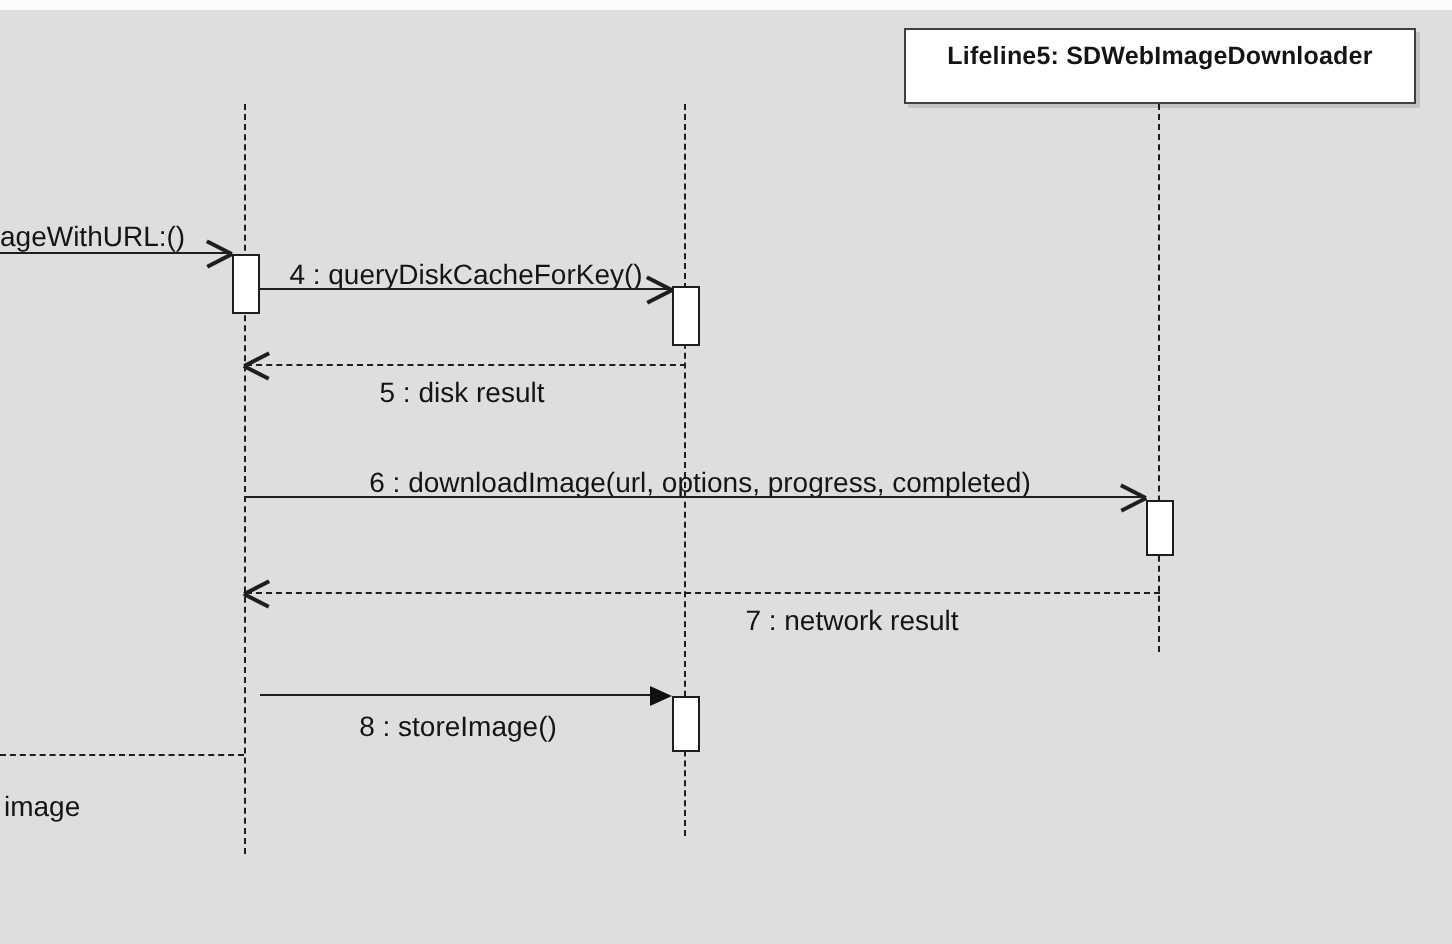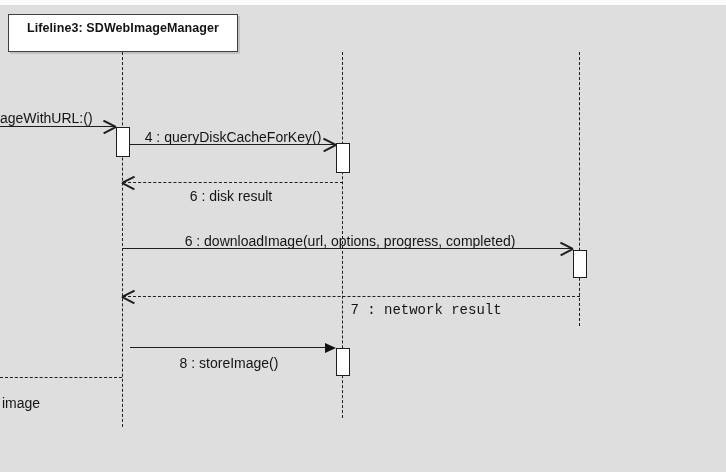--- a/index.html
+++ b/index.html
@@ -35,22 +35,22 @@
     border-top:5.5px solid transparent; border-bottom:5.5px solid transparent;
     border-left:11px solid #111111;
   }
 </style>
 </head>
 <body>
 
 <div id="canvas">
   <div class="top-strip"></div>
 
-  <div class="head" style="left:8px; top:14px; width:230px;">
-    <span>Lifeline3: SDWebImageManager</span>
+  <div class="head" style="left:452px; top:14px; width:256px;">
+    <span>Lifeline5: SDWebImageDownloader</span>
   </div>
 
   <div class="vline" style="left:122px; top:52px; height:375px;"></div>
   <div class="vline" style="left:342px; top:52px; height:366px;"></div>
   <div class="vline" style="left:579px; top:52px; height:274px;"></div>
 
   <div class="act" style="left:116px; top:127px; height:30px;"></div>
   <div class="act" style="left:336px; top:143px; height:30px;"></div>
   <div class="act" style="left:573px; top:250px; height:28px;"></div>
   <div class="act" style="left:336px; top:348px; height:28px;"></div>
@@ -63,33 +63,33 @@
 
   <div>
     <span class="mlabel centered" style="left:233px; top:129px;text-align:right;">4 : queryDiskCacheForKey()</span>
     <div class="hline" style="left:130px; top:144px; width:206px;"></div>
     <span class="ah ah-r" style="left:323px; top:138px;"></span>
   </div>
 
   <div>
     <div class="hline dashed" style="left:123px; top:182px; width:220px;"></div>
     <span class="ah ah-l" style="left:122px; top:176px;"></span>
-    <span class="mlabel centered" style="left:231px; top:188px;">6 : disk result</span>
+    <span class="mlabel centered" style="left:231px; top:188px;">5 : disk result</span>
   </div>
 
   <div>
     <span class="mlabel centered" style="left:350px; top:233px;">6 : downloadImage(url, options, progress, completed)</span>
     <div class="hline" style="left:123px; top:248px; width:450px;"></div>
     <span class="ah ah-r" style="left:560px; top:242px;"></span>
   </div>
 
   <div>
     <div class="hline dashed" style="left:123px; top:296px; width:457px;"></div>
     <span class="ah ah-l" style="left:122px; top:290px;"></span>
-    <span class="mlabel centered" style="left:426px; top:302px;font-family:Liberation Mono, monospace;">7 : network result</span>
+    <span class="mlabel centered" style="left:426px; top:302px;">7 : network result</span>
   </div>
 
   <div>
     <span class="mlabel centered" style="left:229px; top:331px;margin-top:24px;">8 : storeImage()</span>
     <div class="hline" style="left:130px; top:347px; width:198px;"></div>
     <span class="ah-filled" style="left:325px; top:342.5px;"></span>
   </div>
 
   <div>
     <div class="hline dashed" style="left:0px; top:377px; width:122px;"></div>

